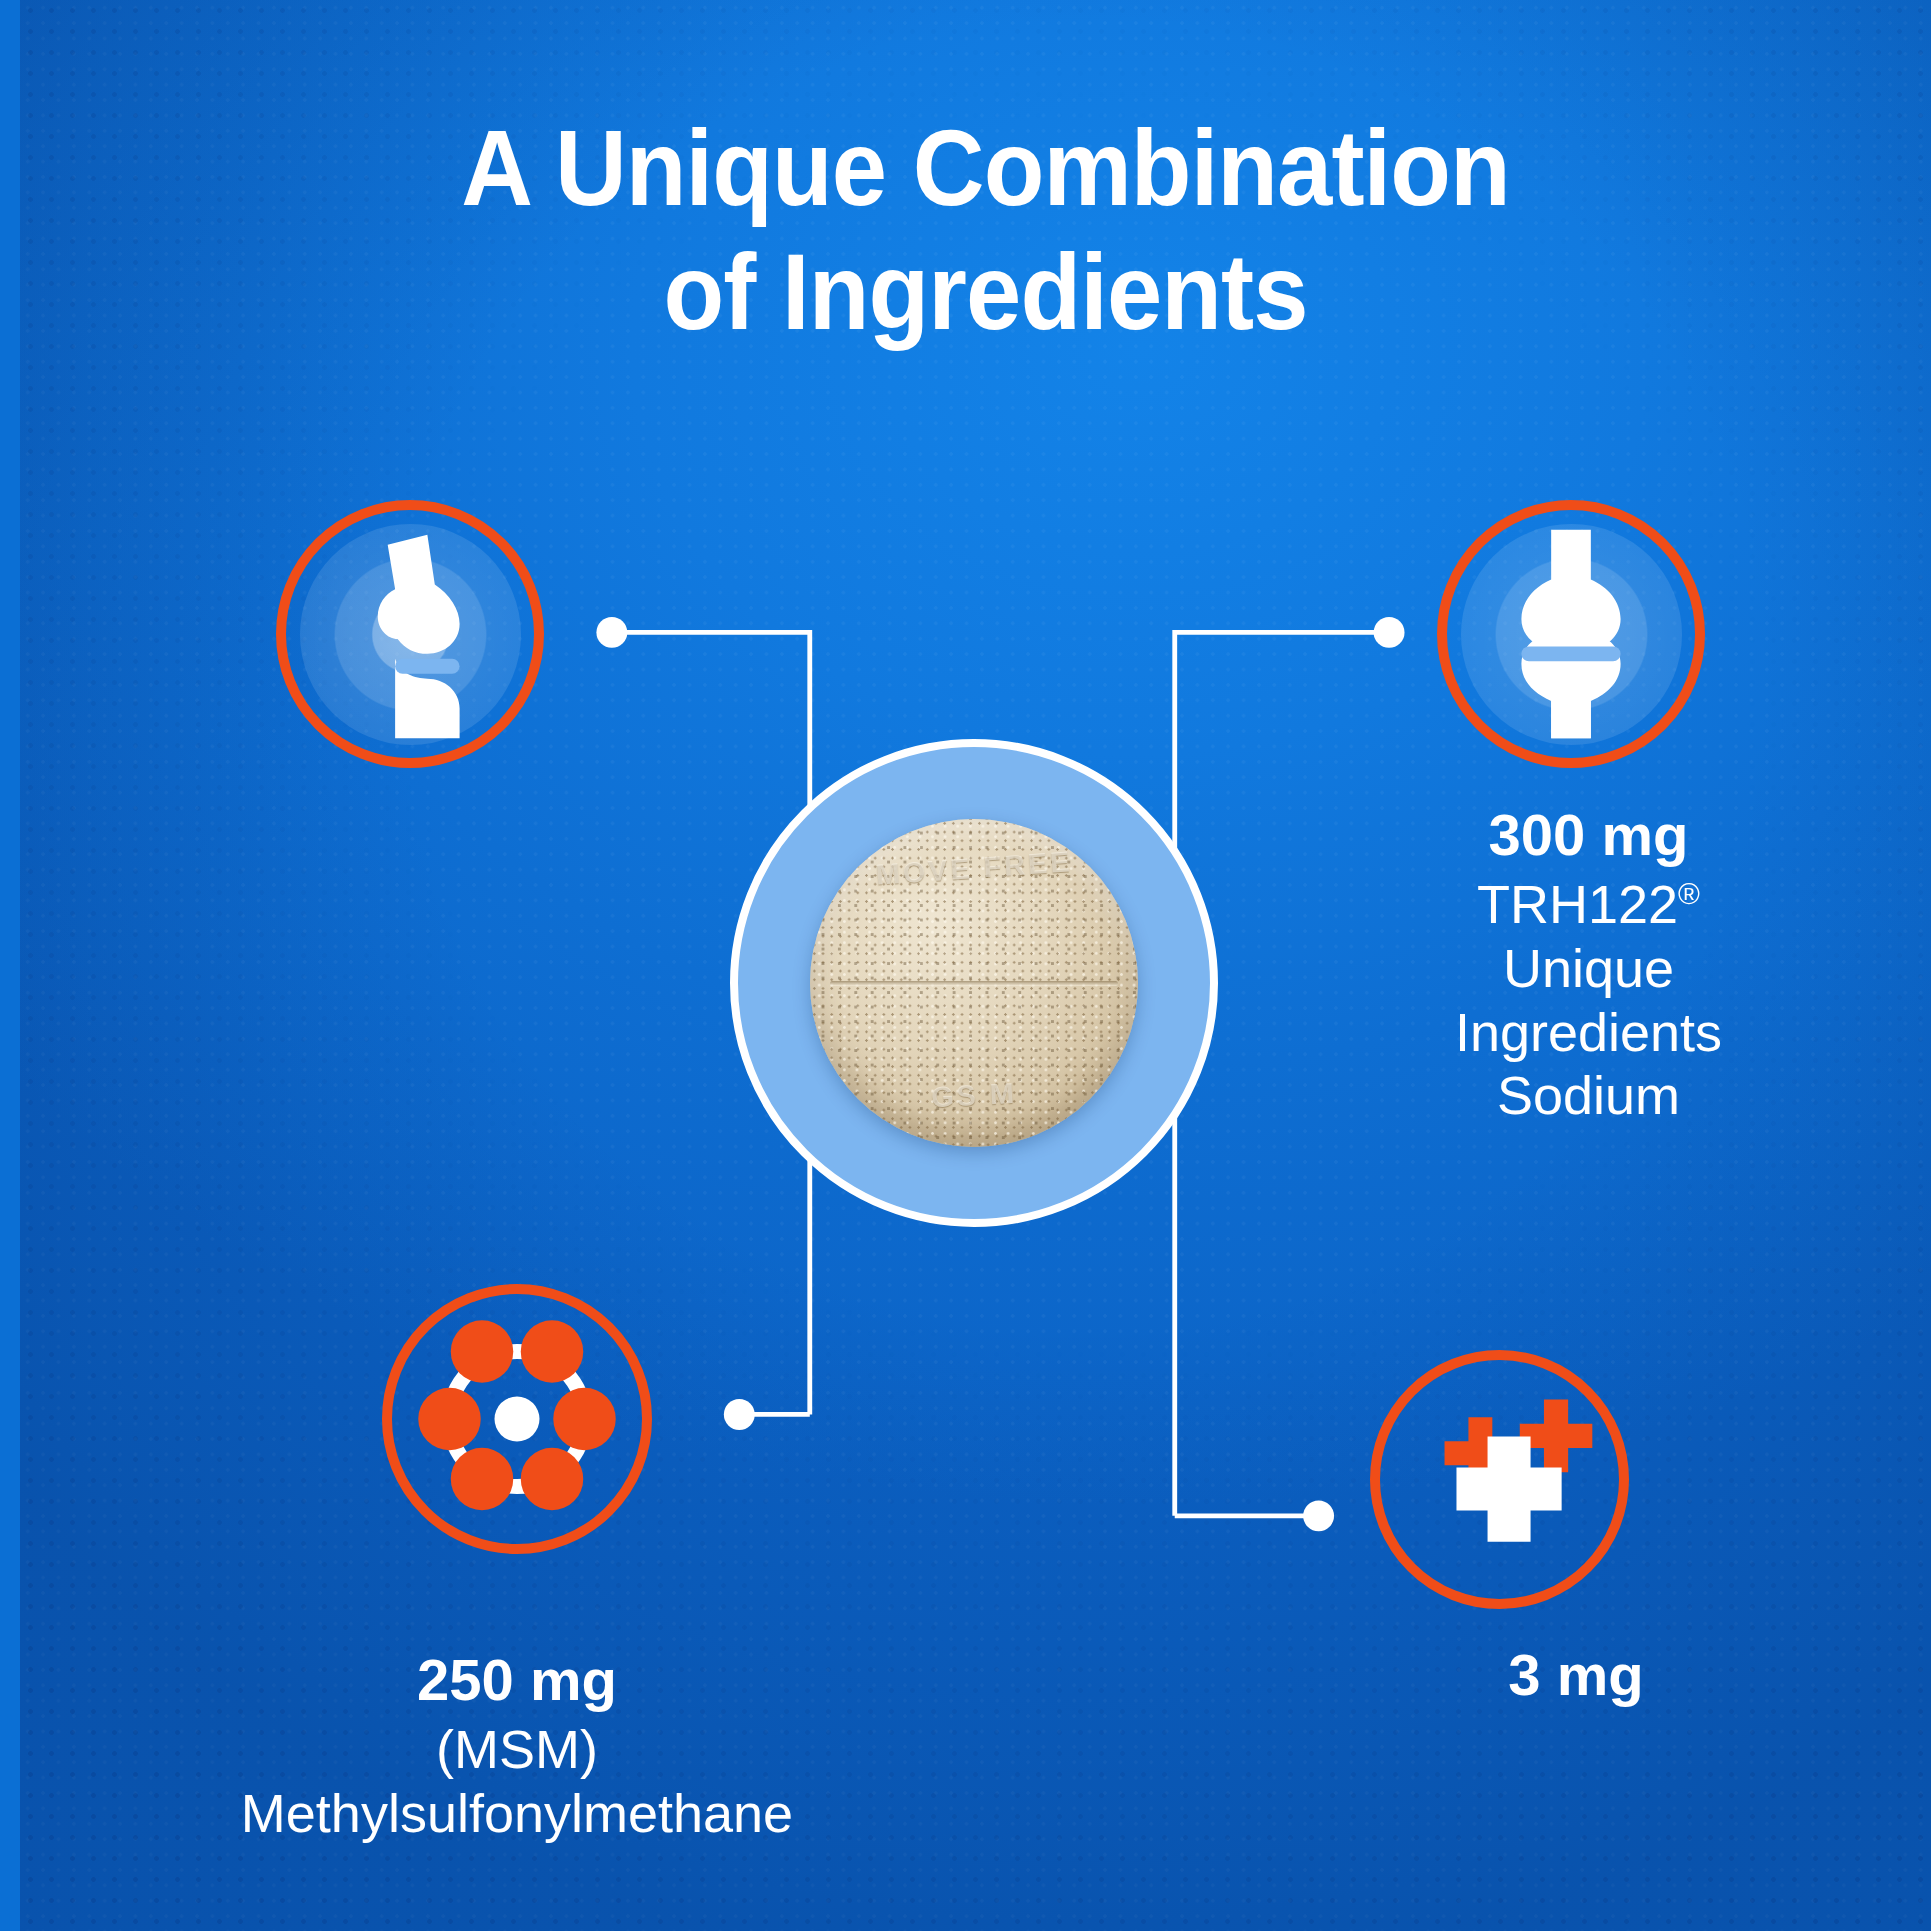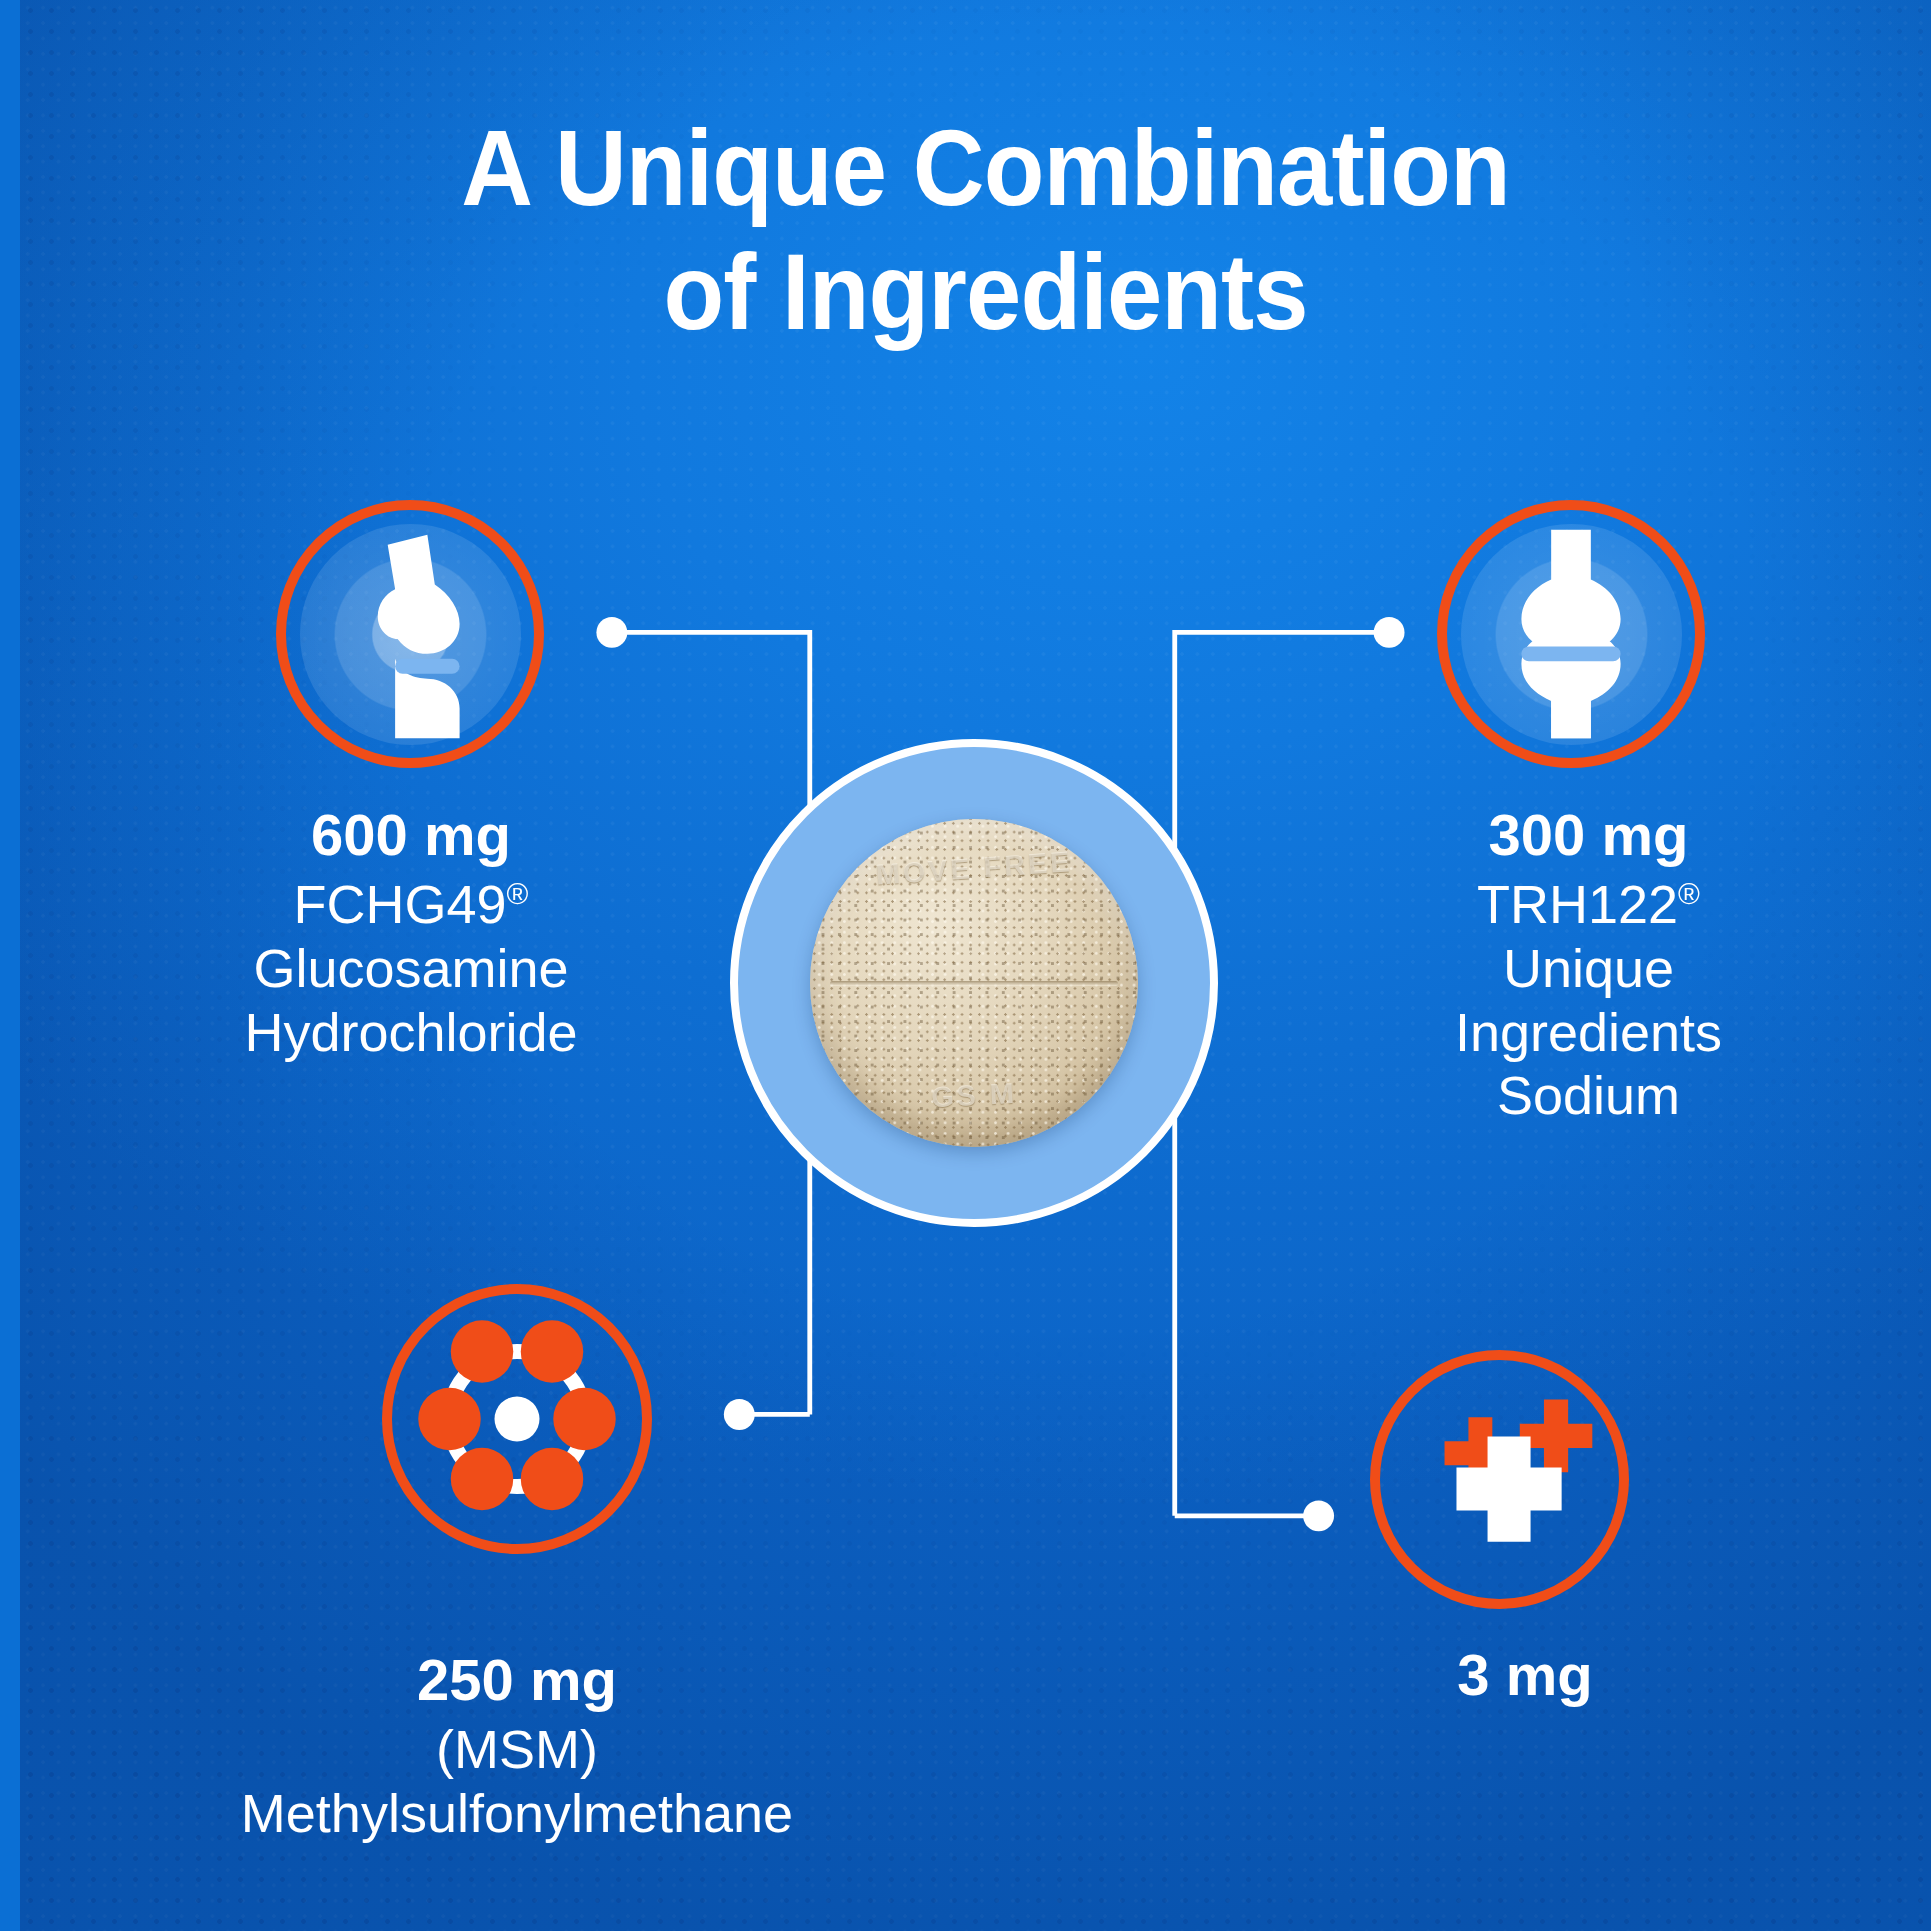--- a/index.html
+++ b/index.html
@@ -230,26 +230,20 @@
     <svg class="icon-svg" viewBox="0 0 100 100">
       <g fill="#ffffff">
         <path d="M41 14 L57 10 L60 30 C66 34 70 40 70 46 C70 53 64 58 57 58
                  C52 58 48 56 45 52 L45 52 C41 52 37 48 37 43 C37 38 40 34 44 32 Z"></path>
         <path d="M44 60 C46 66 52 68 57 68 C64 68 70 73 70 80 L70 92 L44 92 L44 74 Z"></path>
         <rect x="44" y="60" width="26" height="6" rx="3" fill="#7cb5f0"></rect>
       </g>
     </svg>
   </div>
 
-  <div class="label-block" style="left:58px; top:801px; width:666px;">
-    <span class="dose">600 mg</span>
-    <span class="desc"><span>FCHG49</span><sup>®</sup></span>
-    <span class="desc">Glucosamine</span>
-    <span class="desc">Hydrochloride</span>
-  </div>
 
   <div class="icon-circle" style="left:1417px; top:500px; width:268px; height:268px;">
     <div class="joint-halo"></div>
     <svg class="icon-svg" viewBox="0 0 100 100">
       <g fill="#ffffff">
         <path d="M42 8 L58 8 L58 28 C65 31 70 37 70 44 C70 51 64 56 57 56 L43 56
                  C36 56 30 51 30 44 C30 37 35 31 42 28 Z"></path>
         <path d="M42 60 L58 60 L58 92 L42 92 Z"></path>
         <path d="M30 62 C30 55 36 50 43 50 L57 50 C64 50 70 55 70 62
                  C70 69 65 74 58 77 L58 92 L42 92 L42 77 C35 74 30 69 30 62 Z"></path>
@@ -290,18 +284,18 @@
   <div class="icon-circle" style="left:1350px; top:1350px; width:259px; height:259px;">
     <svg class="icon-svg" viewBox="0 0 100 100">
       <g fill="#f04d18">
         <path d="M27 34 h10 v-10 h10 v10 h10 v10 h-10 v10 h-10 v-10 h-10 z"></path>
         <path d="M63 26 h11 v-11 h11 v11 h11 v11 h-11 v11 h-11 v-11 h-11 z" transform="translate(-5,0) scale(0.92) translate(6,3)"></path>
       </g>
       <path d="M39 50 h13 v-13 h18 v13 h13 v18 h-13 v13 h-18 v-13 h-13 z" fill="#ffffff" transform="translate(-7,-5)"></path>
     </svg>
   </div>
 
-  <div class="label-block" style="left:1167px; top:1641px; width:676px;">
+  <div class="label-block" style="left:1218px; top:1641px; width:676px;">
     <span class="dose">3 mg</span>
   </div>
 
 </div>
 
 
 </body></html>

